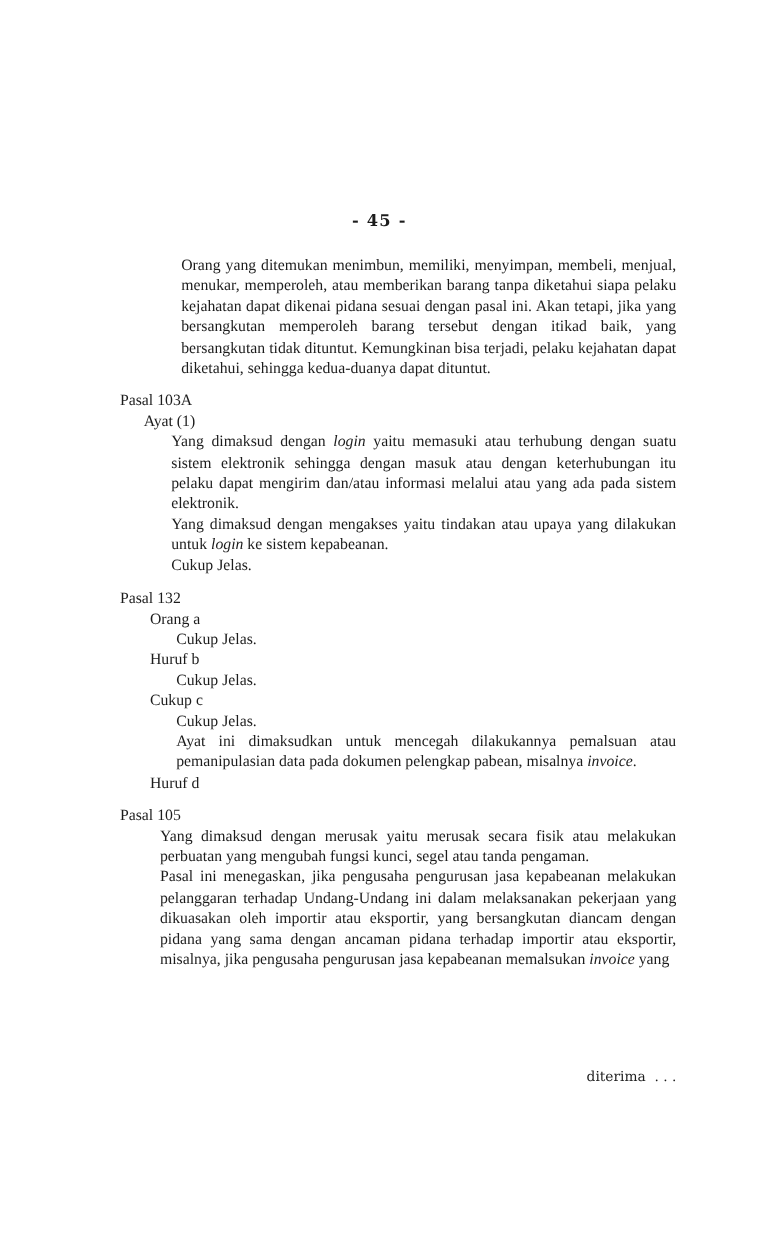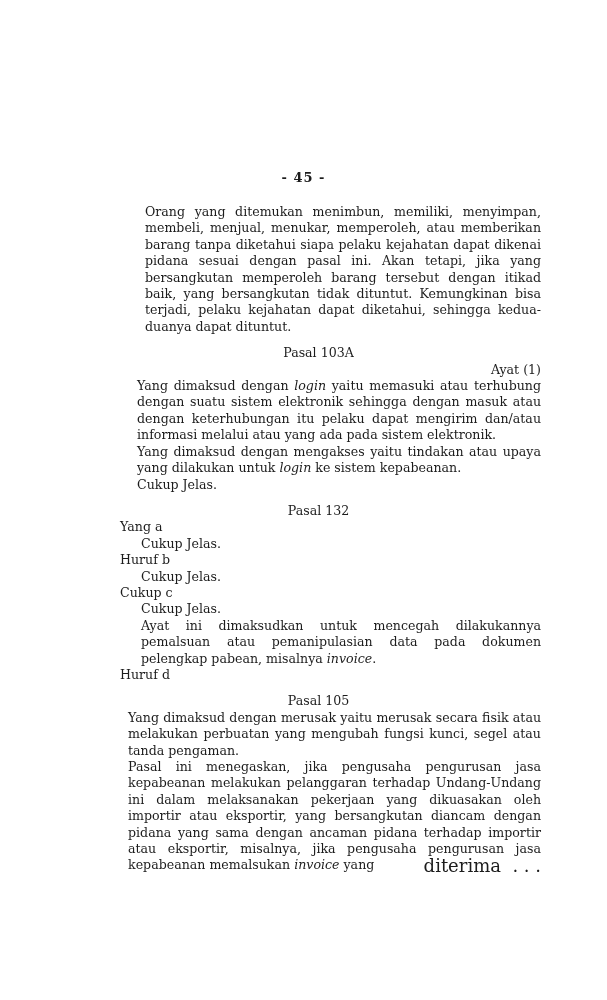--- a/index.html
+++ b/index.html
@@ -18,53 +18,54 @@
     font-size: 13px;
     letter-spacing: 1px;
     font-weight: bold;
   }
   .doc-body {
     position: absolute;
     left: 96px; top: 204px;
     width: 445px;
     font-size: 12.6px;
     line-height: 16.4px;
+    font-family: Liberation Serif, serif;
   }
   .block { text-align: justify; }
   .block.gap { margin-top: 10px; }
   .lv-orphan { margin-left: 49px; }
-  .lv-pasal  { margin-left: 0; text-align: center; }
-  .lv-ayat   { margin-left: 19px; text-align: right; }
+  .lv-pasal  { margin-left: 0; text-align: left; }
+  .lv-ayat   { margin-left: 19px; text-align: left; }
   .lv-huruf  { margin-left: 24px; text-align: left; }
   .lv-body1  { margin-left: 32px; }
   .lv-body2  { margin-left: 41px; }
   .lv-body3  { margin-left: 45px; }
   .it { font-style: italic; }
   .catchword {
     position: absolute;
     top: 855px; left: 96px; width: 445px;
     text-align: right;
-    font-size: 18px;
+    font-size: 11px;
     white-space: pre;
   }
 </style>
 </head>
 <body>
 
 <div class="page-number">- 45 -</div>
 
 <div class="doc-body">
     <div class="block lv-orphan"><span>Orang yang ditemukan menimbun, memiliki, menyimpan, membeli, menjual, menukar, memperoleh, atau memberikan barang tanpa diketahui siapa pelaku kejahatan dapat dikenai pidana sesuai dengan pasal ini. Akan tetapi, jika yang bersangkutan memperoleh barang tersebut dengan itikad baik, yang bersangkutan tidak dituntut. Kemungkinan bisa terjadi, pelaku kejahatan dapat diketahui, sehingga kedua-duanya dapat dituntut.</span></div>
     <div class="block lv-pasal gap"><span>Pasal 103A</span></div>
     <div class="block lv-ayat"><span>Ayat (1)</span></div>
     <div class="block lv-body2"><span>Yang dimaksud dengan </span><span class="it">login</span><span> yaitu memasuki atau terhubung dengan suatu sistem elektronik sehingga dengan masuk atau dengan keterhubungan itu pelaku dapat mengirim dan/atau informasi melalui atau yang ada pada sistem elektronik.</span></div>
     <div class="block lv-body2"><span>Yang dimaksud dengan mengakses yaitu tindakan atau upaya yang dilakukan untuk </span><span class="it">login</span><span> ke sistem kepabeanan.</span></div>
     <div class="block lv-body2"><span>Cukup Jelas.</span></div>
     <div class="block lv-pasal gap"><span>Pasal 132</span></div>
-    <div class="block lv-huruf"><span>Yang a</span></div>
+    <div class="block lv-huruf"><span>Orang a</span></div>
     <div class="block lv-body3"><span>Cukup Jelas.</span></div>
     <div class="block lv-huruf"><span>Huruf b</span></div>
     <div class="block lv-body3"><span>Cukup Jelas.</span></div>
     <div class="block lv-huruf"><span>Cukup c</span></div>
     <div class="block lv-body3"><span>Cukup Jelas.</span></div>
     <div class="block lv-body3"><span>Ayat ini dimaksudkan untuk mencegah dilakukannya pemalsuan atau pemanipulasian data pada dokumen pelengkap pabean, misalnya </span><span class="it">invoice</span><span>.</span></div>
     <div class="block lv-huruf"><span>Huruf d</span></div>
     <div class="block lv-pasal gap"><span>Pasal 105</span></div>
     <div class="block lv-body1"><span>Yang dimaksud dengan merusak yaitu merusak secara fisik atau melakukan perbuatan yang mengubah fungsi kunci, segel atau tanda pengaman.</span></div>
     <div class="block lv-body1"><span>Pasal ini menegaskan, jika pengusaha pengurusan jasa kepabeanan melakukan pelanggaran terhadap Undang-Undang ini dalam melaksanakan pekerjaan yang dikuasakan oleh importir atau eksportir, yang bersangkutan diancam dengan pidana yang sama dengan ancaman pidana terhadap importir atau eksportir, misalnya, jika pengusaha pengurusan jasa kepabeanan memalsukan </span><span class="it">invoice</span><span> yang</span></div>

